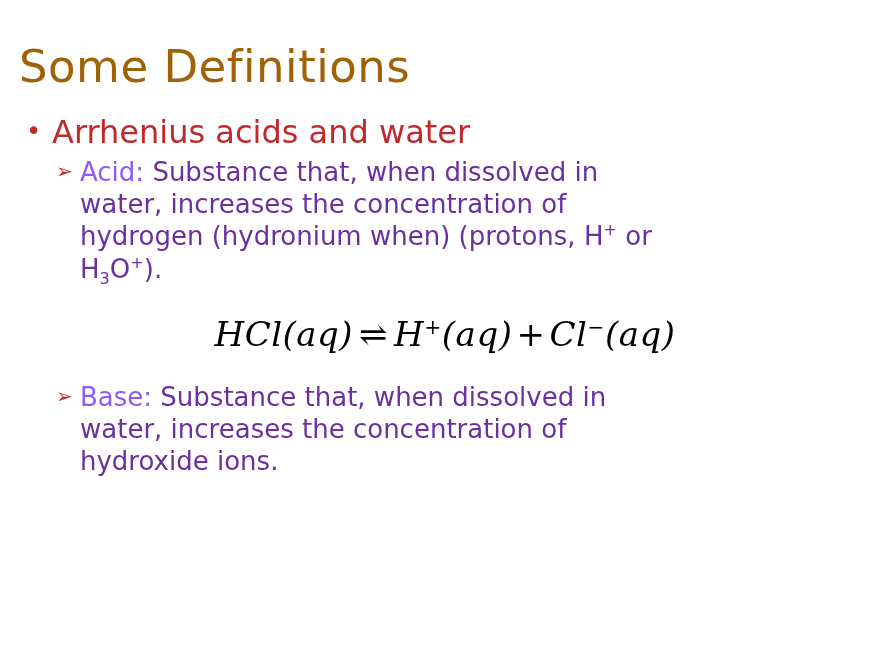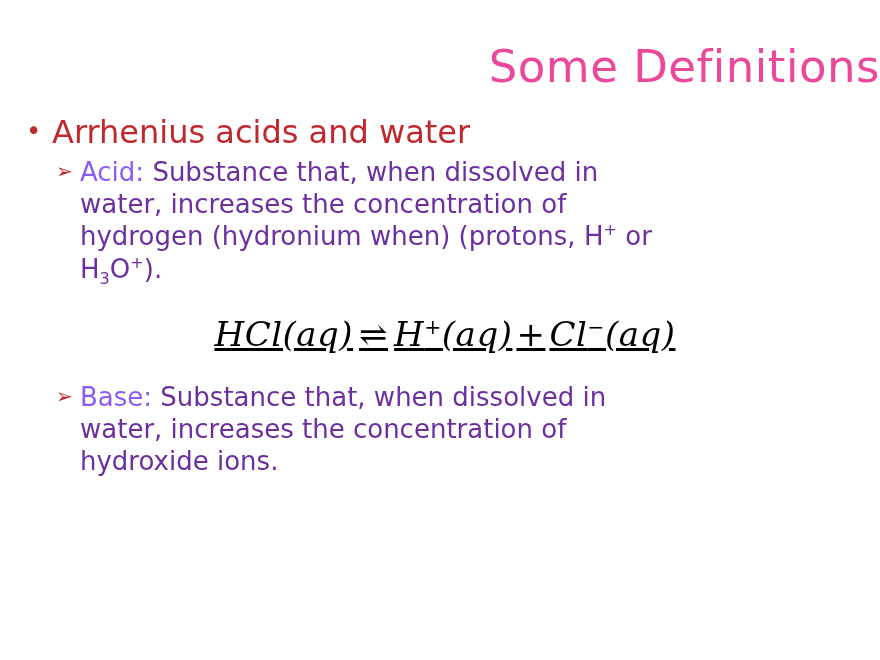--- a/index.html
+++ b/index.html
@@ -13,28 +13,29 @@
     font-family: "DejaVu Sans", sans-serif;
     overflow: hidden;
   }
   .slide {
     position: relative;
     width: 880px;
     height: 660px;
     background: #ffffff;
   }
   .slide-title {
-    text-align: right;
-    color: #ec4899;
+    text-align: left;
+    color: #a16207;
     font-size: 45px;
     font-family: "DejaVu Sans", sans-serif;
     font-weight: normal;
     margin: 0;
     padding-top: 40px;
     letter-spacing: 0.5px;
+    padding-left: 19px;
   }
   .body-area {
     padding: 22px 26px 0 26px;
   }
   .bullet-l1 {
     display: flex;
     align-items: flex-start;
     color: #C0282D;
     font-size: 32px;
     line-height: 1.12;
@@ -74,21 +75,20 @@
   sup, sub {
     font-size: 0.62em;
   }
   .equation {
     text-align: center;
     font-family: "DejaVu Serif", serif;
     font-style: italic;
     font-size: 34px;
     color: #000000;
     letter-spacing: 0.5px;
-    text-decoration: underline;
   }
   .eq1 {
     margin: 26px 0 0 0;
     padding-left: 10px;
   }
   .eq2 {
     margin: 18px 0 0 0;
     padding-left: 0px;
   }
   .equation .up {

